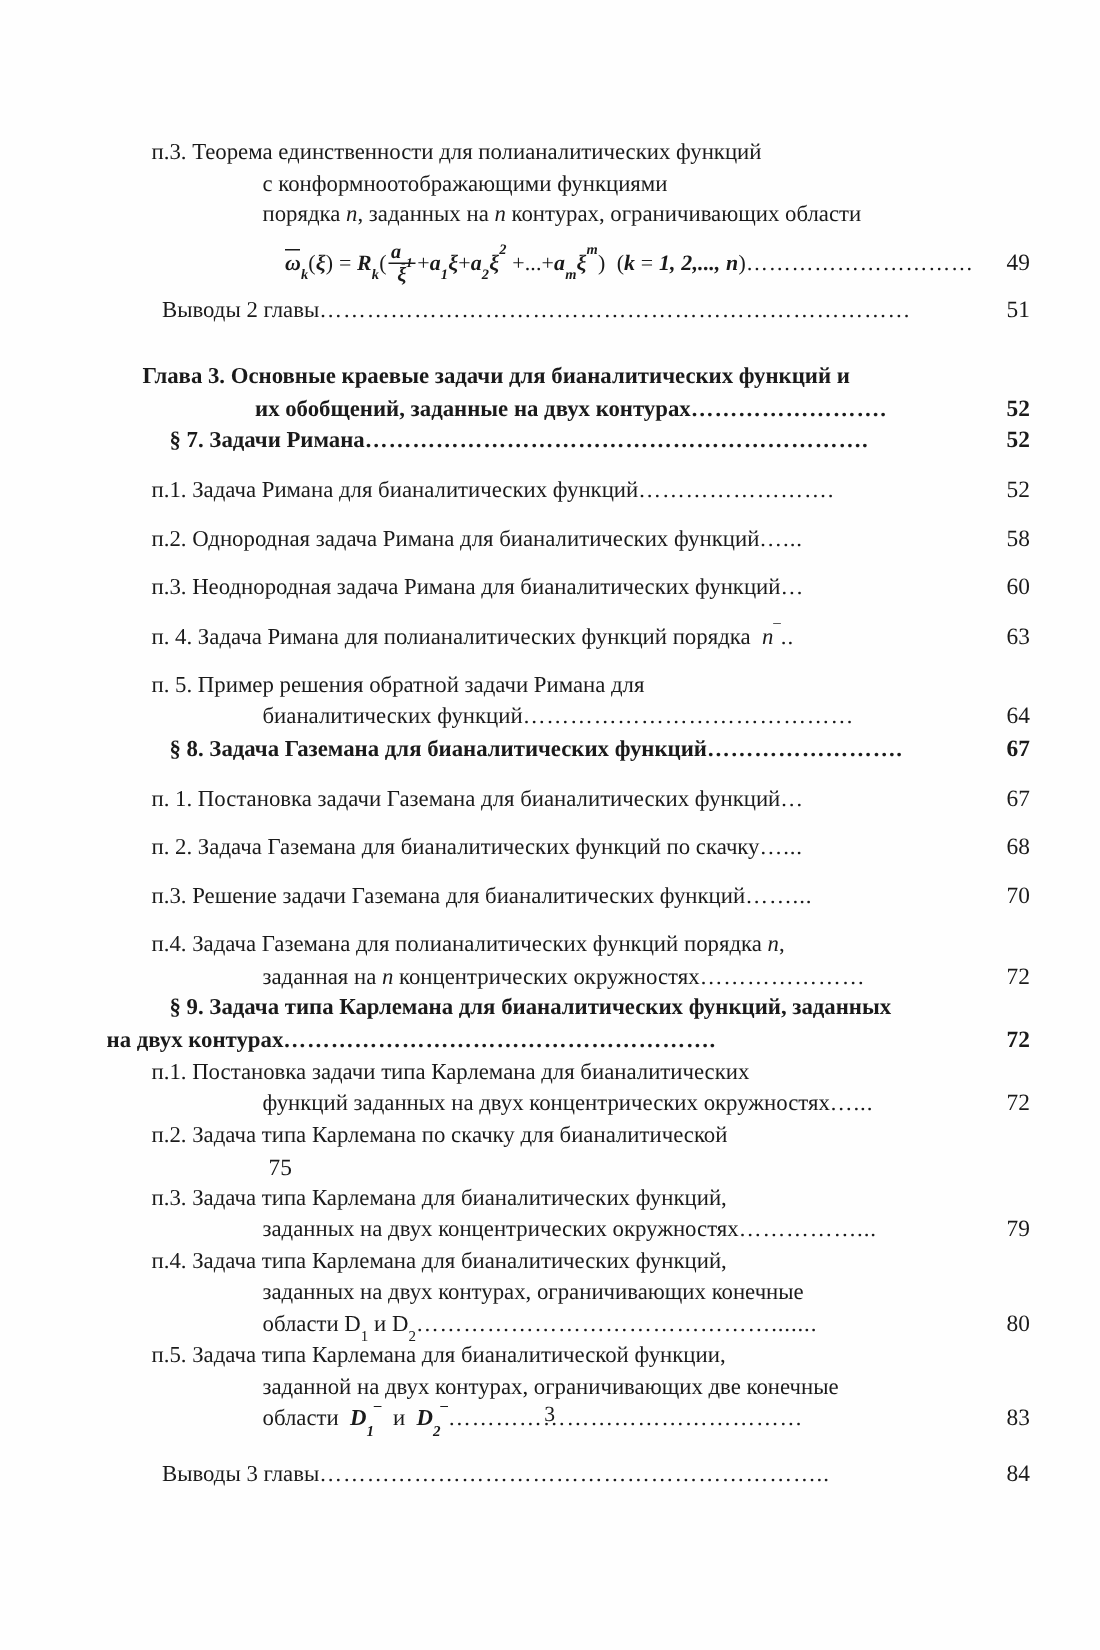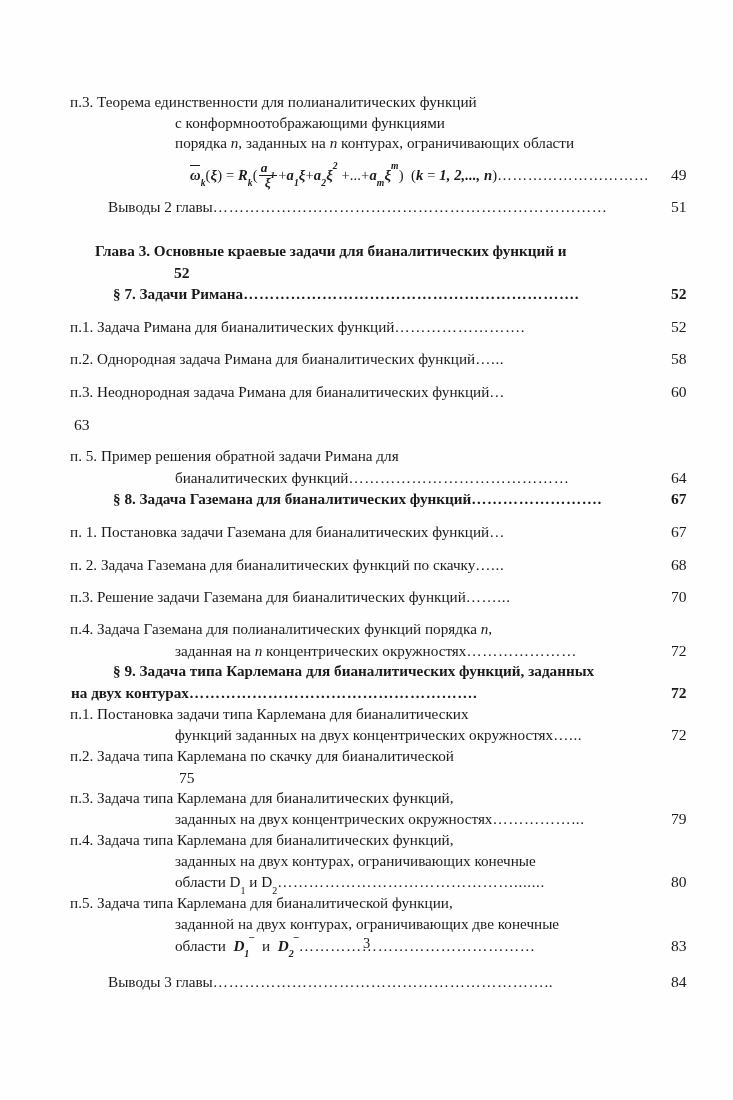--- a/index.html
+++ b/index.html
@@ -50,21 +50,21 @@
     padding-left: 4px;
   }
   .row.nonum .pageno { visibility: hidden; }
 
   
   .lvl-chapter { padding-left: 95px; margin-top: 12px; }
   .lvl-chapter-cont { padding-left: 170px; }
   .lvl-section { padding-left: 113px; }
   .lvl-section-cont { padding-left: 71px; }
   .lvl-vyvody { padding-left: 108px; }
-  .lvl-item { padding-left: 70px; }
+  .lvl-item { padding-left: 101px; }
   .lvl-item-cont { padding-left: 175px; }
   .lvl-formula { padding-left: 190px; }
 
   .bold { font-weight: bold; }
   .ital { font-style: italic; }
 
   .leader {
     letter-spacing: 0.6px;
   }
 
@@ -158,20 +158,21 @@
       <span class="pageno">51</span>
     </div>
 
     <div class="gap-md"></div>
 
     <div class="row nonum lvl-chapter bold">
       <span class="txtwrap">Глава 3. Основные краевые задачи для бианалитических функций и</span>
       <span class="pageno"></span>
     </div>
     <div class="row lvl-chapter-cont bold">
+      <span class="txtwrap"><span>их обобщений, заданные на двух контурах</span><span class="leader">…………………….</span></span>
       <span class="pageno">52</span>
     </div>
 
     <div class="row lvl-section bold">
       <span class="txtwrap"><span>§ 7. Задачи Римана</span><span class="leader">……………………………………………………….</span></span>
       <span class="pageno">52</span>
     </div>
 
     <div class="gap-md"></div>
 
@@ -190,20 +191,21 @@
     <div class="gap-md"></div>
 
     <div class="row lvl-item">
       <span class="txtwrap"><span>п.3. Неоднородная задача Римана для бианалитических функций</span><span class="leader">…</span></span>
       <span class="pageno">60</span>
     </div>
 
     <div class="gap-md"></div>
 
     <div class="row lvl-item">
+      <span class="txtwrap">п. 4. Задача Римана для полианалитических функций порядка&nbsp; <span class="ital">n<sup>–</sup></span><span class="leader">..</span></span>
       <span class="pageno">63</span>
     </div>
 
     <div class="gap-md"></div>
 
     <div class="row nonum lvl-item">
       <span class="txtwrap">п. 5. Пример решения обратной задачи Римана для</span>
       <span class="pageno"></span>
     </div>
     <div class="row lvl-item-cont">

